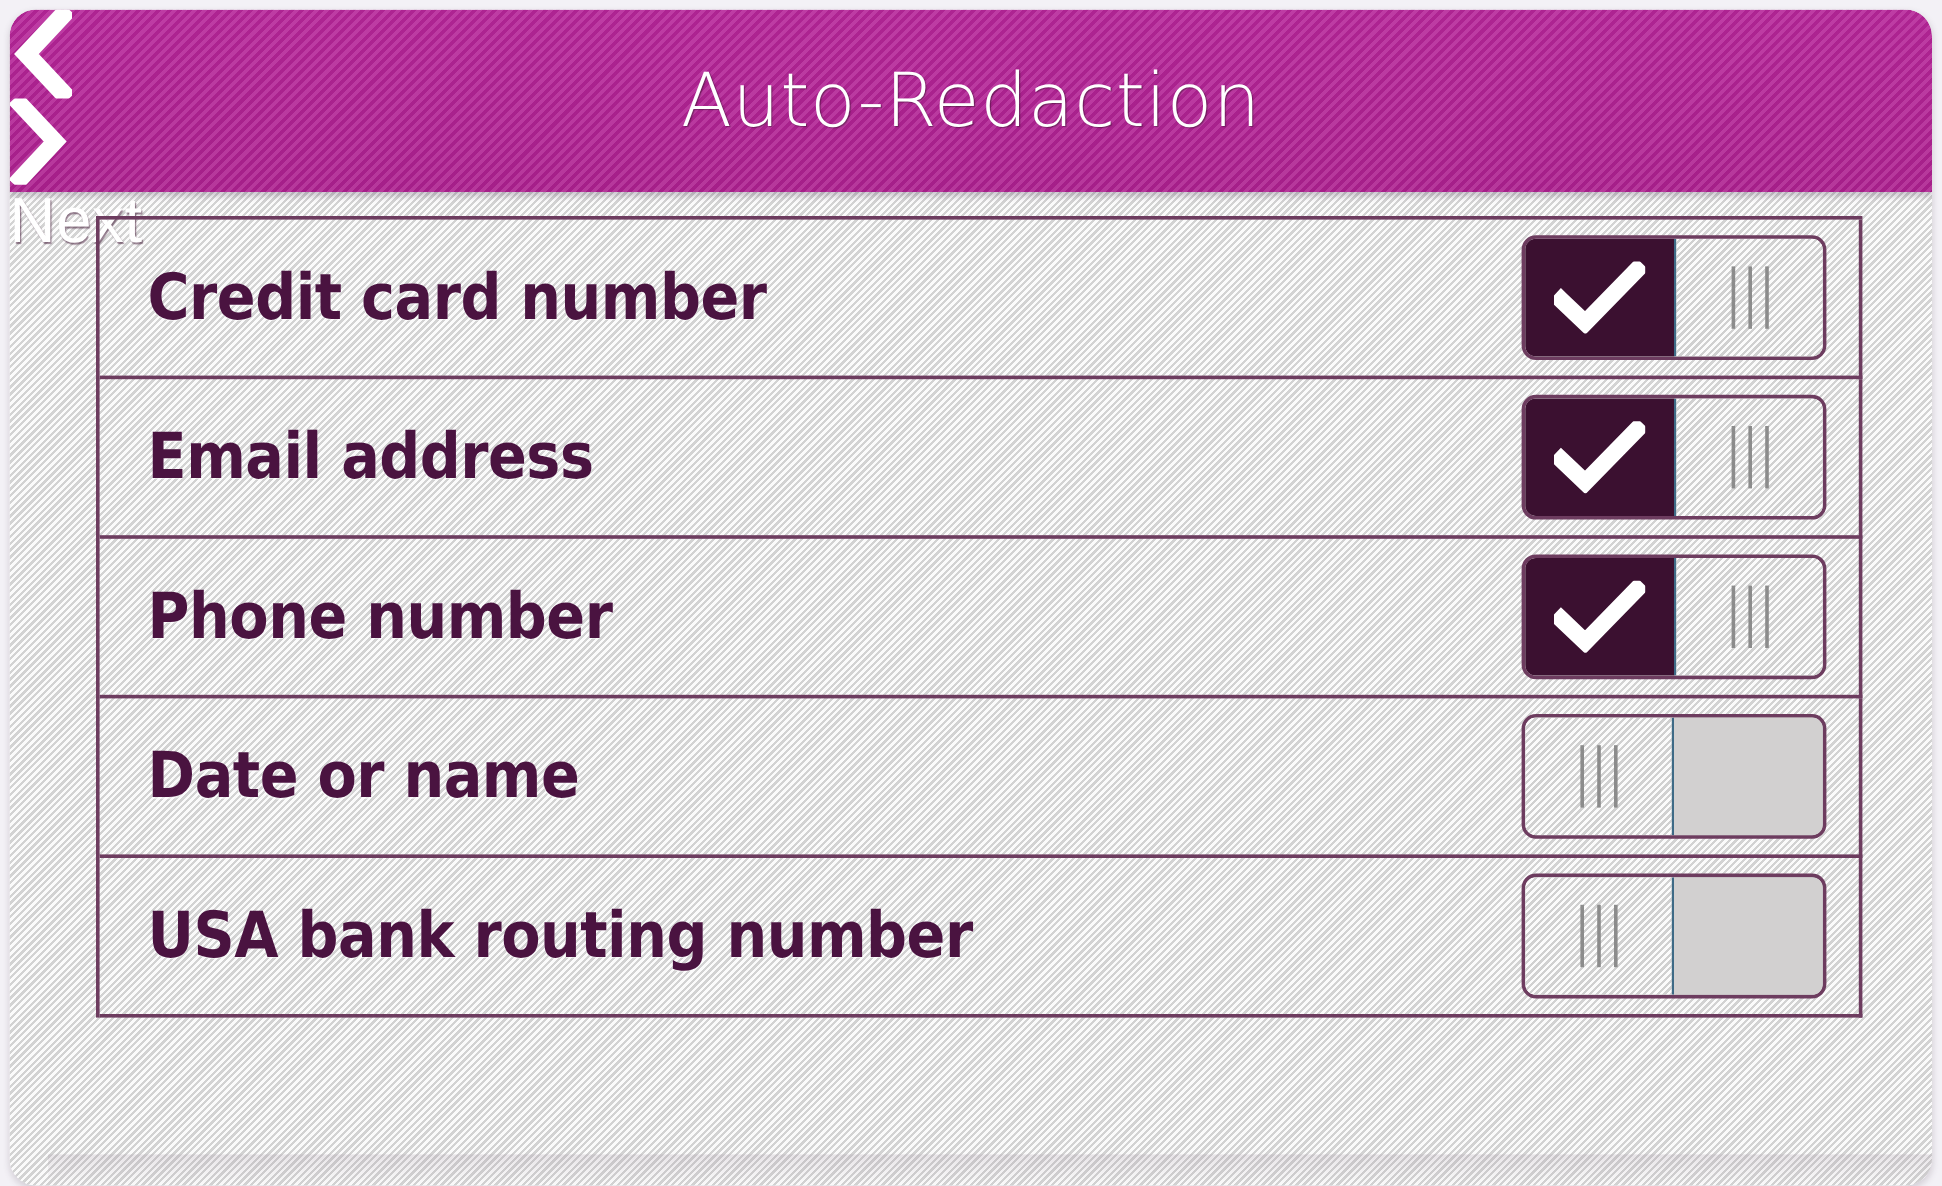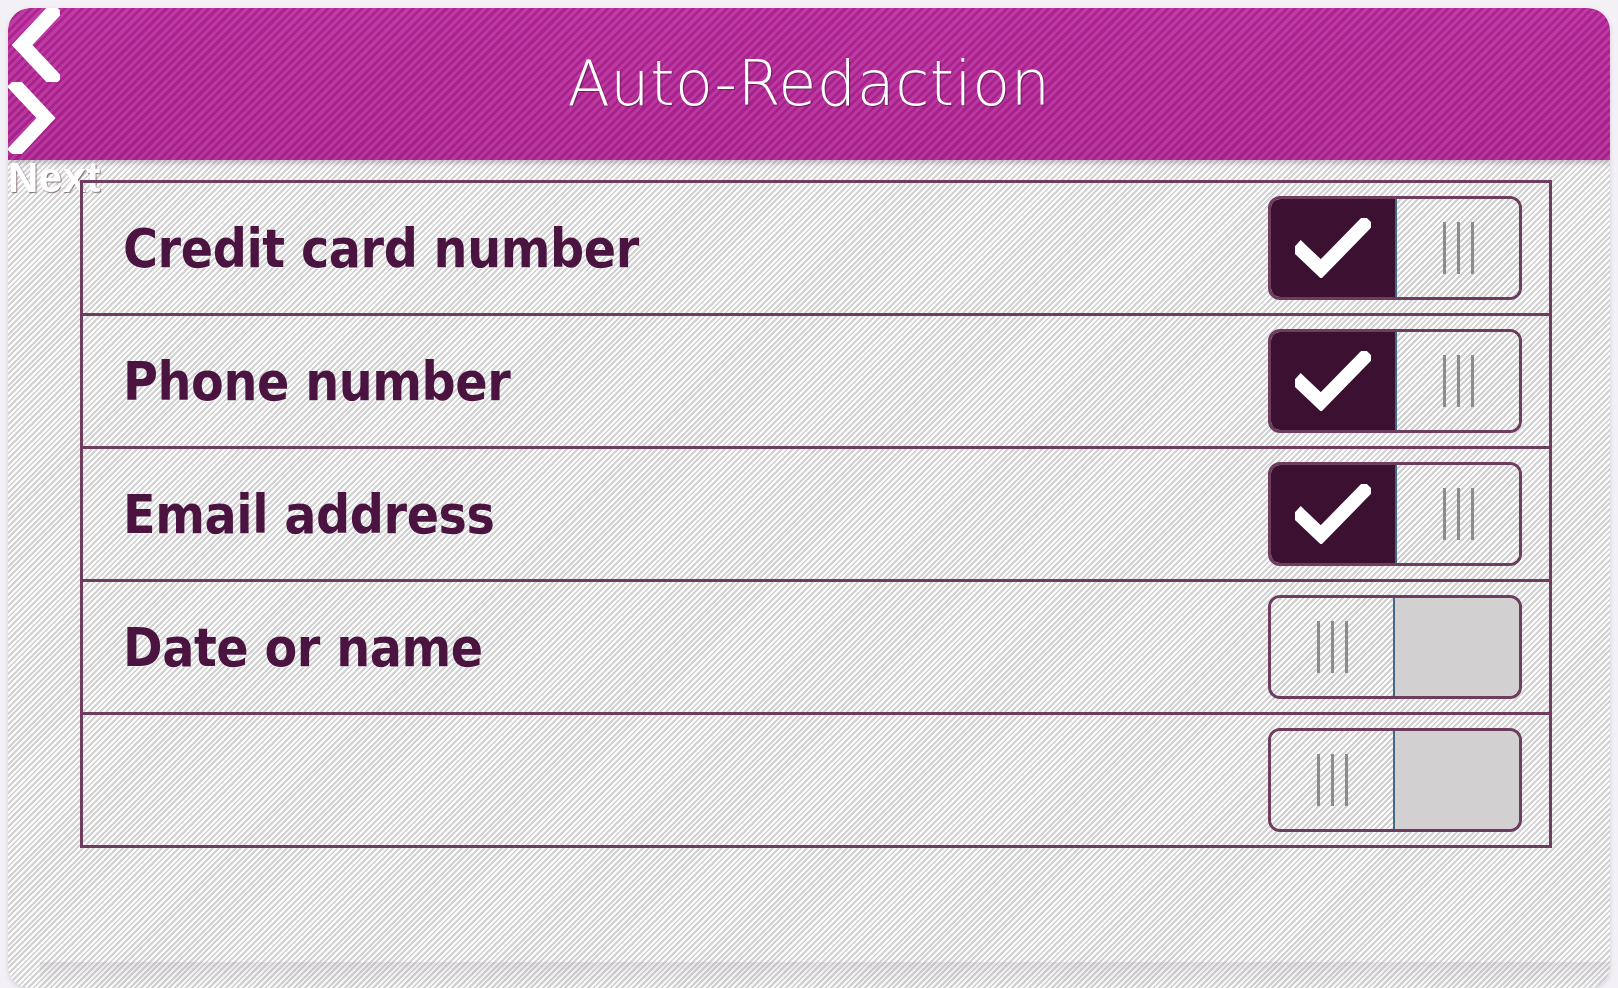--- a/index.html
+++ b/index.html
@@ -67,22 +67,22 @@
     font-weight: 300;
     font-size: 62px;
     letter-spacing: 0.5px;
     text-shadow: 1px 1px 1px rgba(60,19,49,0.55);
     pointer-events: none;
   }
 
   #next-label {
     color: #ffffff;
     font-family: "Liberation Sans", sans-serif;
-    font-weight: bold;
-    font-size: 42px;
+    font-weight: normal;
+    font-size: 53px;
     letter-spacing: 0.5px;
     text-shadow: 1px 1px 1px rgba(60,19,49,0.55);
   }
 
   
   #list-viewport {
     position: absolute;
     left: 0;
     top: 152px;
     width: 1602px;
@@ -279,75 +279,76 @@
             <span class="grip">
                 <i></i>
                 <i></i>
                 <i></i>
               </span>
           </div>
         </div>
       </div>
 
       <div class="list-row">
+        <div class="row-label">Email address</div>
+        <div class="toggle on">
+          <div class="t-check">
+            <span>
+              <svg class="check-svg" width="76" height="60" viewBox="0 0 76 60" aria-hidden="true">
+                <path d="M6 32 L26 51 L69 7" fill="none" stroke="#ffffff" stroke-width="14" stroke-linecap="square" stroke-linejoin="miter"></path>
+              </svg>
+            </span>
+          </div>
+          <div class="t-knob">
+            <span class="grip">
+                <i></i>
+                <i></i>
+                <i></i>
+              </span>
+          </div>
+        </div>
+      </div>
+
+      <div class="list-row">
         <div class="row-label">Phone number</div>
         <div class="toggle on">
           <div class="t-check">
             <span>
               <svg class="check-svg" width="76" height="60" viewBox="0 0 76 60" aria-hidden="true">
                 <path d="M6 32 L26 51 L69 7" fill="none" stroke="#ffffff" stroke-width="14" stroke-linecap="square" stroke-linejoin="miter"></path>
               </svg>
             </span>
           </div>
           <div class="t-knob">
             <span class="grip">
                 <i></i>
                 <i></i>
                 <i></i>
               </span>
           </div>
         </div>
       </div>
 
       <div class="list-row">
-        <div class="row-label">Email address</div>
-        <div class="toggle on">
-          <div class="t-check">
-            <span>
-              <svg class="check-svg" width="76" height="60" viewBox="0 0 76 60" aria-hidden="true">
-                <path d="M6 32 L26 51 L69 7" fill="none" stroke="#ffffff" stroke-width="14" stroke-linecap="square" stroke-linejoin="miter"></path>
-              </svg>
-            </span>
-          </div>
-          <div class="t-knob">
-            <span class="grip">
-                <i></i>
-                <i></i>
-                <i></i>
-              </span>
-          </div>
-        </div>
-      </div>
-
-      <div class="list-row">
         <div class="row-label">Date or name</div>
         <div class="toggle off">
           <div class="t-knob">
             <span class="grip">
                 <i></i>
                 <i></i>
                 <i></i>
               </span>
           </div>
           <div class="t-track"></div>
         </div>
       </div>
 
 
       <div class="list-row">
+        <div class="row-label">USA bank routing number</div>
         <div class="toggle off">
           <div class="t-knob">
             <span class="grip">
                 <i></i>
                 <i></i>
                 <i></i>
               </span>
           </div>
           <div class="t-track"></div>
         </div>

